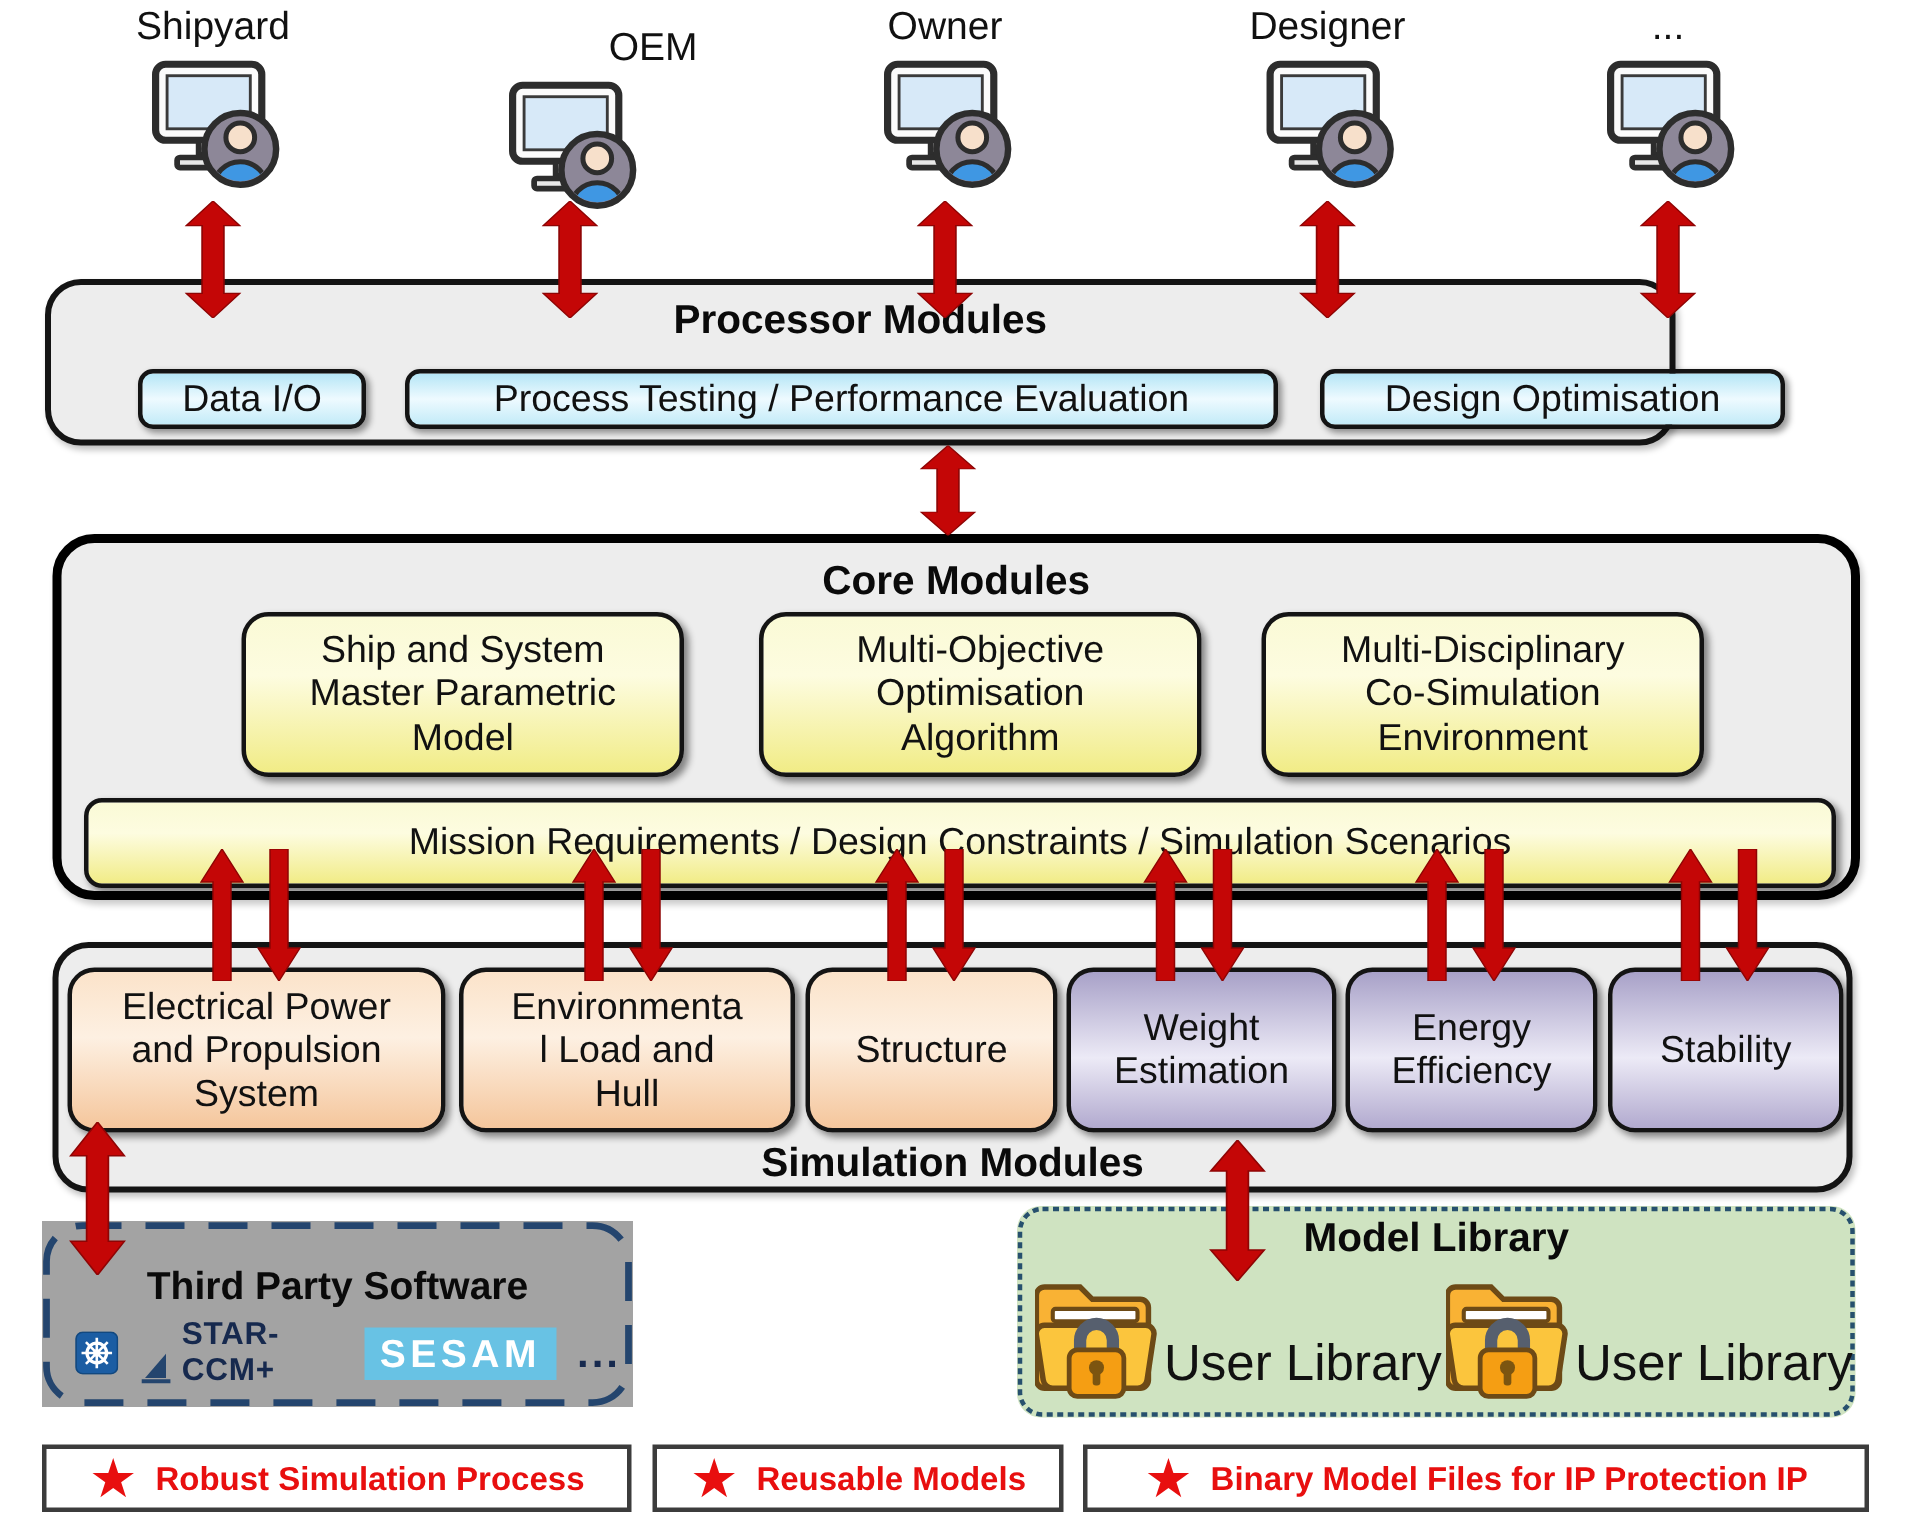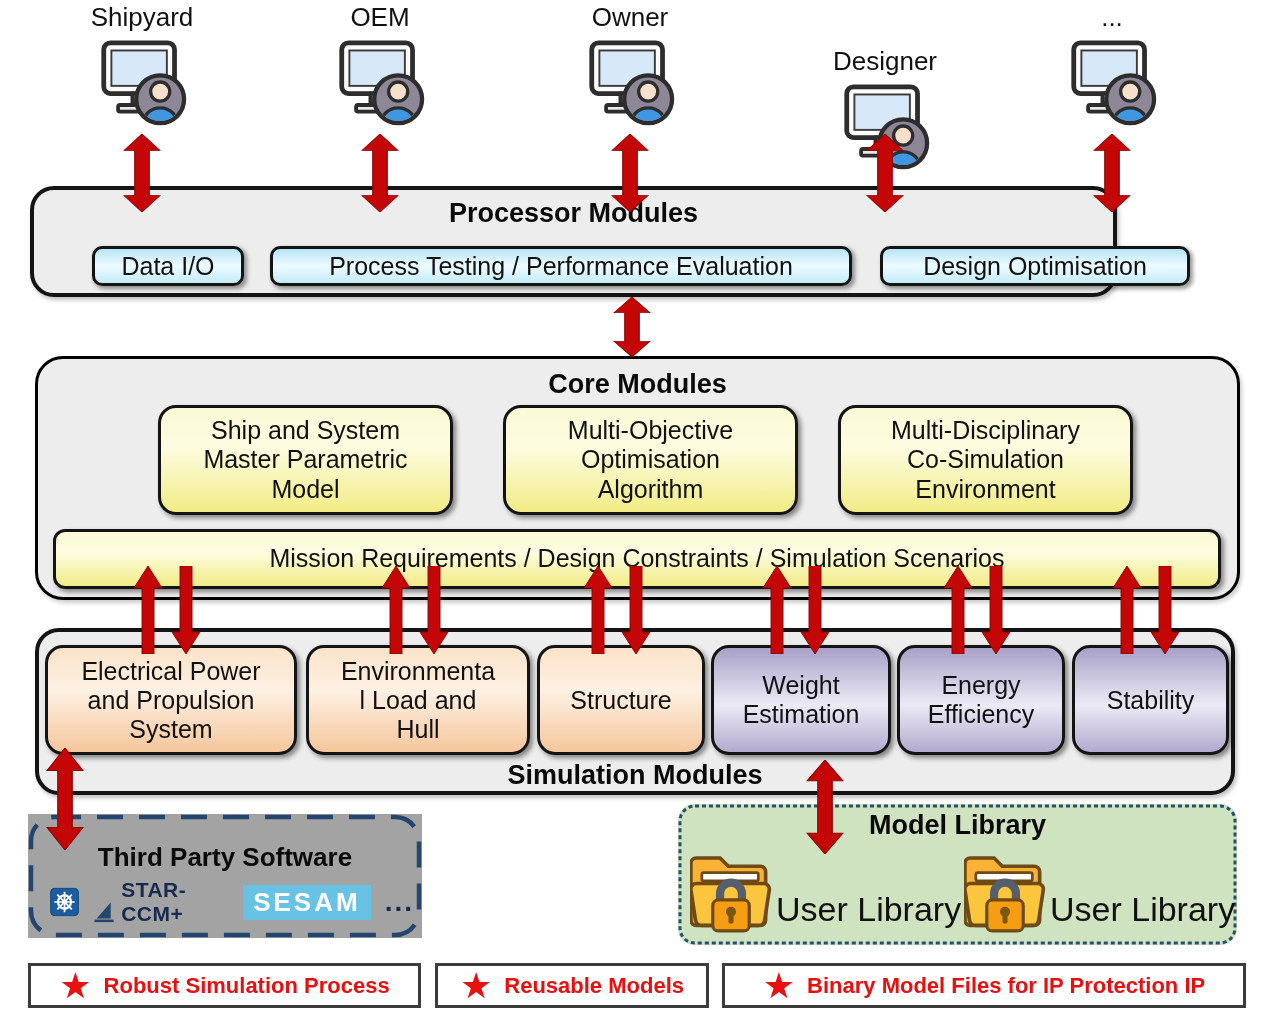--- a/index.html
+++ b/index.html
@@ -8,21 +8,21 @@
   
   .user{position:absolute;width:170px;text-align:center;}
   .u-label{font-size:26px;color:#111;}
   .u-icon{display:block;margin:6px auto 0;}
   
   .arrow{position:absolute;z-index:6;}
   .arrow svg{display:block;width:100%;height:100%;}
   
   .panel{position:absolute;border-radius:24px;box-sizing:border-box;z-index:1;}
   .panel.gray{background:#ededed;border:4px solid #141414;box-shadow:2px 3px 4px rgba(0,0,0,.25);}
-  .panel.coreblue{background:#ededed;border:3px solid #000000;box-shadow:2px 3px 4px rgba(0,0,0,.2);}
+  .panel.coreblue{background:#ededed;border:6px solid #000000;box-shadow:2px 3px 4px rgba(0,0,0,.2);}
   .ptitle{position:absolute;left:0;width:100%;text-align:center;font-weight:bold;font-size:27px;color:#0a0a0a;}
   
   .bluebtn{position:absolute;box-sizing:border-box;border:3px solid #141414;border-radius:10px;
            background:linear-gradient(180deg,#b5e6f6 0%,#eefaff 50%,#c3ebf8 100%);
            display:flex;align-items:center;justify-content:center;font-size:25px;
            box-shadow:2.5px 2.5px 4px rgba(0,0,0,.4);}
   
   .ybox,.ybar{position:absolute;box-sizing:border-box;border:3px solid #141414;
            background:linear-gradient(180deg,#fafad6 0%,#fdfce0 38%,#f1ec86 100%);
            display:flex;align-items:center;justify-content:center;text-align:center;
@@ -104,33 +104,33 @@
 </svg>
 
 <div class="stage">
 
   <div class="user" style="left:57px;top:2px;">
     <div class="u-label">Shipyard</div>
     <svg class="u-icon" width="96" height="88" viewBox="0 0 100 92">
         <use href="#sym-pc"></use>
       </svg>
   </div>
-  <div class="user" style="left:295px;top:2px;">
+  <div class="user" style="left:295px;top:16px;text-align:right;">
     <div class="u-label">OEM</div>
     <svg class="u-icon" width="96" height="88" viewBox="0 0 100 92">
         <use href="#sym-pc"></use>
       </svg>
   </div>
   <div class="user" style="left:545px;top:2px;">
     <div class="u-label">Owner</div>
     <svg class="u-icon" width="96" height="88" viewBox="0 0 100 92">
         <use href="#sym-pc"></use>
       </svg>
   </div>
-  <div class="user" style="left:800px;top:2px;margin-top:44px;">
+  <div class="user" style="left:800px;top:2px;">
     <div class="u-label">Designer</div>
     <svg class="u-icon" width="96" height="88" viewBox="0 0 100 92">
         <use href="#sym-pc"></use>
       </svg>
   </div>
   <div class="user" style="left:1027px;top:2px;">
     <div class="u-label">...</div>
     <svg class="u-icon" width="96" height="88" viewBox="0 0 100 92">
         <use href="#sym-pc"></use>
       </svg>

